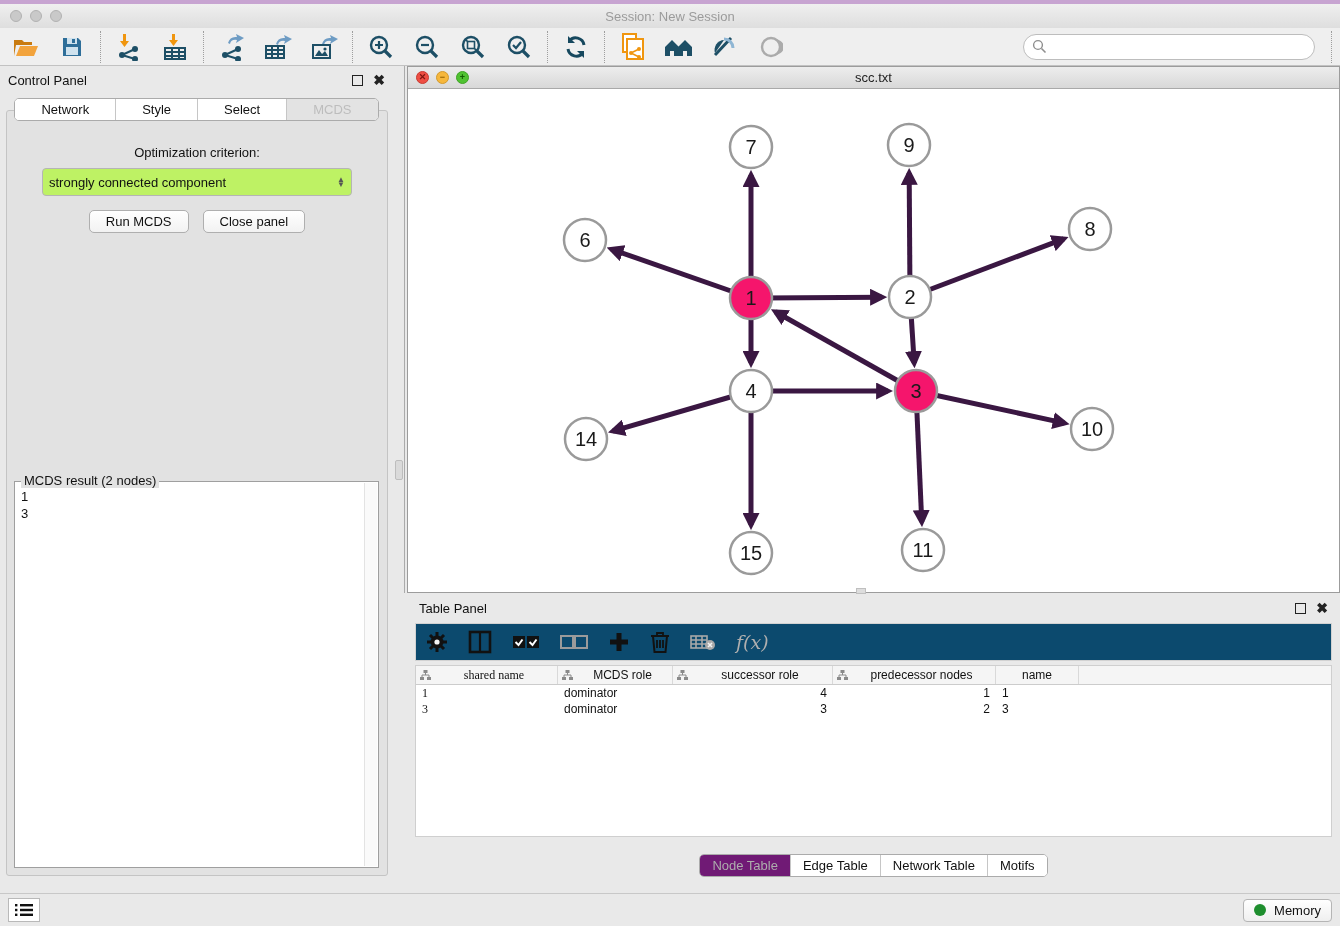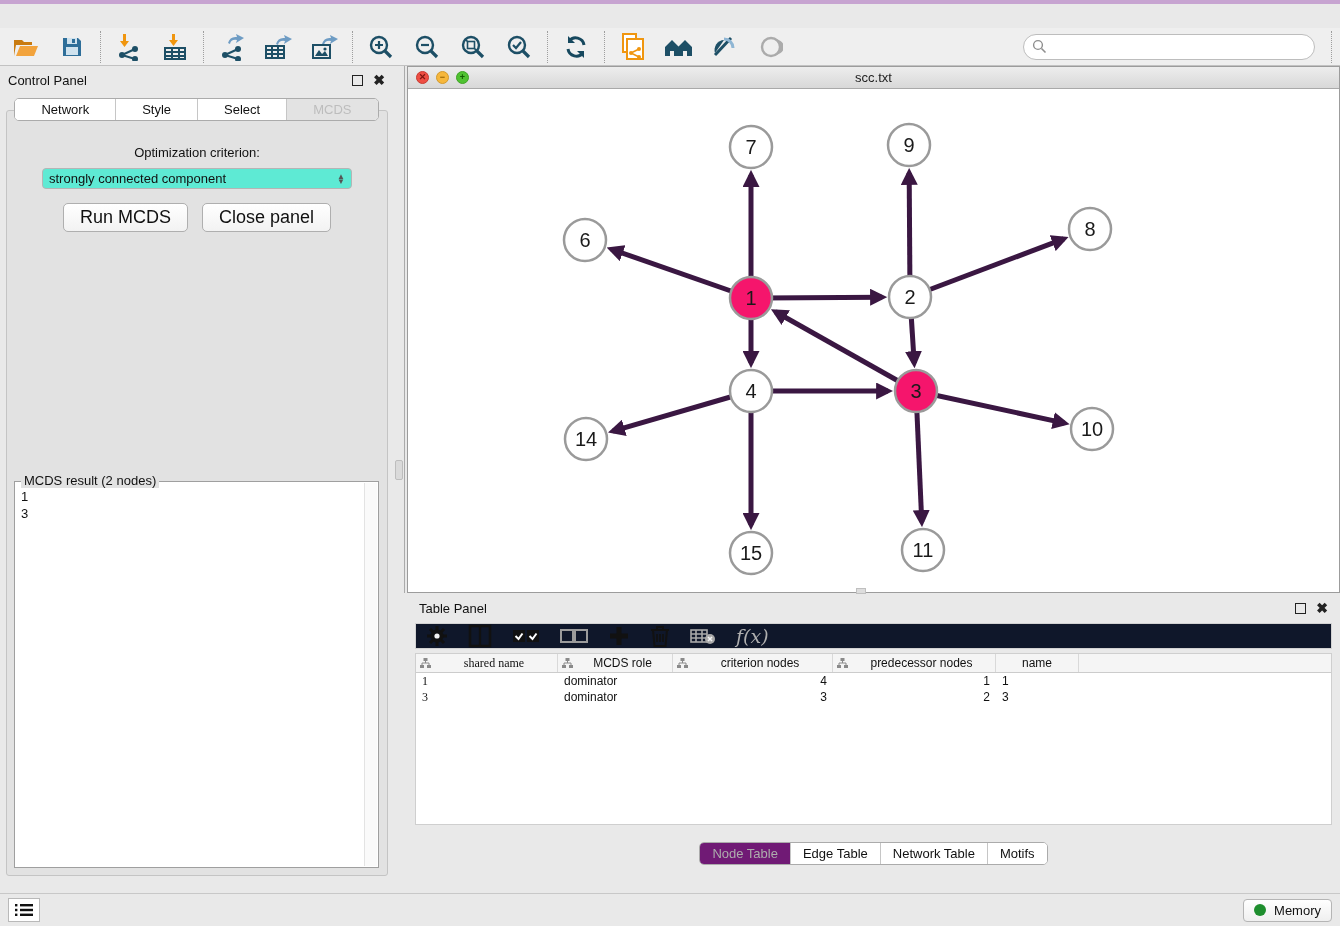--- a/index.html
+++ b/index.html
@@ -30,27 +30,27 @@
   .float-box { width:11px; height:11px; border:1.5px solid #222; background:transparent; }
   .close-x { font-size:14px; font-weight:bold; color:#222; line-height:1; }
   .cp-tabs { display:flex; justify-content:center; margin-top:4px; position:relative; z-index:2; }
   .seg { display:flex; border:1px solid #ABABAB; border-radius:5px; overflow:hidden; background:#fff; }
   .seg .tab { padding:3px 26px; font-size:13px; color:#111; background:#fff; border-left:1px solid #C6C6C6; }
   .seg .tab:first-child { border-left:none; }
   .seg .tab.disabled-active { background:#E3E3E3; color:#BDBDBD; }
   .cp-body { position:absolute; top:44px; left:6px; right:5px; bottom:14px;
     background:#E2E2E2; border:1px solid #C4C4C4; border-radius:3px; }
   .opt-label { text-align:center; margin-top:34px; font-size:13px; color:#111; }
-  .select-box { margin:8px auto 0; width:310px; height:21px; background:#5eead4; border:1px solid #B5B5B5;
+  .select-box { margin:8px auto 0; width:310px; height:28px; background:#bef264; border:1px solid #B5B5B5;
     border-radius:4px; display:flex; align-items:center; padding:0 6px; font-size:13px; color:#111; }
   .select-box .stepper { margin-left:auto; display:flex; flex-direction:column; line-height:5px;
     font-size:8px; color:#555; }
   .cp-buttons { display:flex; justify-content:center; gap:14px; margin-top:14px; }
   .mac-btn { background:linear-gradient(#FFFFFF,#F2F2F2); border:1px solid #AFAFAF; border-radius:5px;
-    font-size:18px; color:#111; padding:3px 16px; }
+    font-size:13px; color:#111; padding:3px 16px; }
   .result-field { position:absolute; left:7px; right:8px; top:370px; bottom:7px;
     border:1px solid #9F9F9F; background:#fff; }
   .result-legend { position:absolute; top:-9px; left:6px; background:#E2E2E2; padding:0 3px;
     font-size:13px; color:#111; }
   .result-text { padding:6px 4px 0 6px; font-size:13px; color:#111; line-height:17px; }
   .result-scroll { position:absolute; top:1px; right:1px; bottom:1px; width:13px;
     background:#FAFAFA; border-left:1px solid #E3E3E3; }
 
   
   .v-grip { position:absolute; left:395px; top:460px; width:8px; height:20px; background:#DADADA;
@@ -70,21 +70,21 @@
   .ntl.close { background:#EE4E43; border:1px solid #C83A31; color:#7E150F; }
   .ntl.min   { background:#F6B73C; border:1px solid #D39A2D; color:#8F5E00; }
   .ntl.zoom  { background:#4FC231; border:1px solid #3FA325; color:#135E00; }
   .net-title { position:absolute; left:0; right:0; text-align:center; font-size:13px; color:#222; }
   .net-canvas { width:931px; height:503px; }
 
   
   .table-panel { position:absolute; left:407px; top:595px; width:933px; height:295px; background:#E9E9E9; }
   .tp-head { height:26px; display:flex; align-items:center; padding:0 12px; }
   .tp-head .ph-title { font-size:13px; color:#111; }
-  .tp-toolbar { margin:2px 8px 0 8px; height:26px; background:#0f172a; border:1px solid #D2D2D2;
+  .tp-toolbar { margin:2px 8px 0 8px; height:38px; background:#0c4a6e; border:1px solid #D2D2D2;
     display:flex; align-items:center; padding:9px 10px; gap:20px; }
   .tp-table { margin:4px 8px 0 8px; height:172px; background:#fff; border:1px solid #CFCFCF;
     overflow:hidden; font-size:12px; }
   .t-headrow { display:flex; background:#F5F5F5; border-bottom:1px solid #CCC; height:19px; }
   .t-hcell { display:flex; align-items:center; border-right:1px solid #D9D9D9; padding:0 4px; gap:4px; }
   .t-hcell span { flex:1; text-align:center; color:#111; }
   .t-row { display:flex; height:16px; align-items:center; }
   .t-cell { padding:0 6px; overflow:hidden; white-space:nowrap; color:#111; }
   .c0 { width:142px;font-family:Liberation Serif, serif; } .c1 { width:115px; } .c2 { width:160px; text-align:right; }
   .c3 { width:163px; text-align:right; } .c4 { width:83px; }
@@ -104,20 +104,28 @@
 
   .fx { font-family:"DejaVu Serif", serif; font-style:italic; font-size:19px; color:#AFAFAF; }
   svg { display:block; }
 </style>
 </head>
 <body>
 
 <div class="app">
   <div class="top-strip"></div>
 
+  <div class="titlebar">
+    <div class="tl-group">
+      <span class="tl"></span>
+      <span class="tl"></span>
+      <span class="tl"></span>
+    </div>
+    <div class="win-title">Session: New Session</div>
+  </div>
 
   <div class="toolbar">
     <span class="icon-btn">
       <svg width="28" height="24" viewBox="0 0 28 24">
           <path d="M2 21 V5 h8 l2 2 h8 v3 h-16 z" fill="#C97B10"></path>
           <path d="M4 21 l4-10 h18 l-4 10 z" fill="#F2A33C"></path>
         </svg>
     </span>
     <span class="icon-btn">
       <svg width="24" height="24" viewBox="0 0 24 24">
@@ -438,21 +446,21 @@
         </div>
         <div class="t-hcell c2">
           <svg width="11" height="11" viewBox="0 0 11 11">
               <g fill="#8A8A8A">
                 <rect x="3.5" y="0" width="4" height="3"></rect>
                 <rect x="0" y="7" width="4" height="3"></rect>
                 <rect x="7" y="7" width="4" height="3"></rect>
               </g>
               <path d="M5.5 3 v2 M2 7 V5 h7 v2" stroke="#8A8A8A" fill="none"></path>
             </svg>
-          <span>criterion nodes</span>
+          <span>successor role</span>
         </div>
         <div class="t-hcell c3">
           <svg width="11" height="11" viewBox="0 0 11 11">
               <g fill="#8A8A8A">
                 <rect x="3.5" y="0" width="4" height="3"></rect>
                 <rect x="0" y="7" width="4" height="3"></rect>
                 <rect x="7" y="7" width="4" height="3"></rect>
               </g>
               <path d="M5.5 3 v2 M2 7 V5 h7 v2" stroke="#8A8A8A" fill="none"></path>
             </svg>

